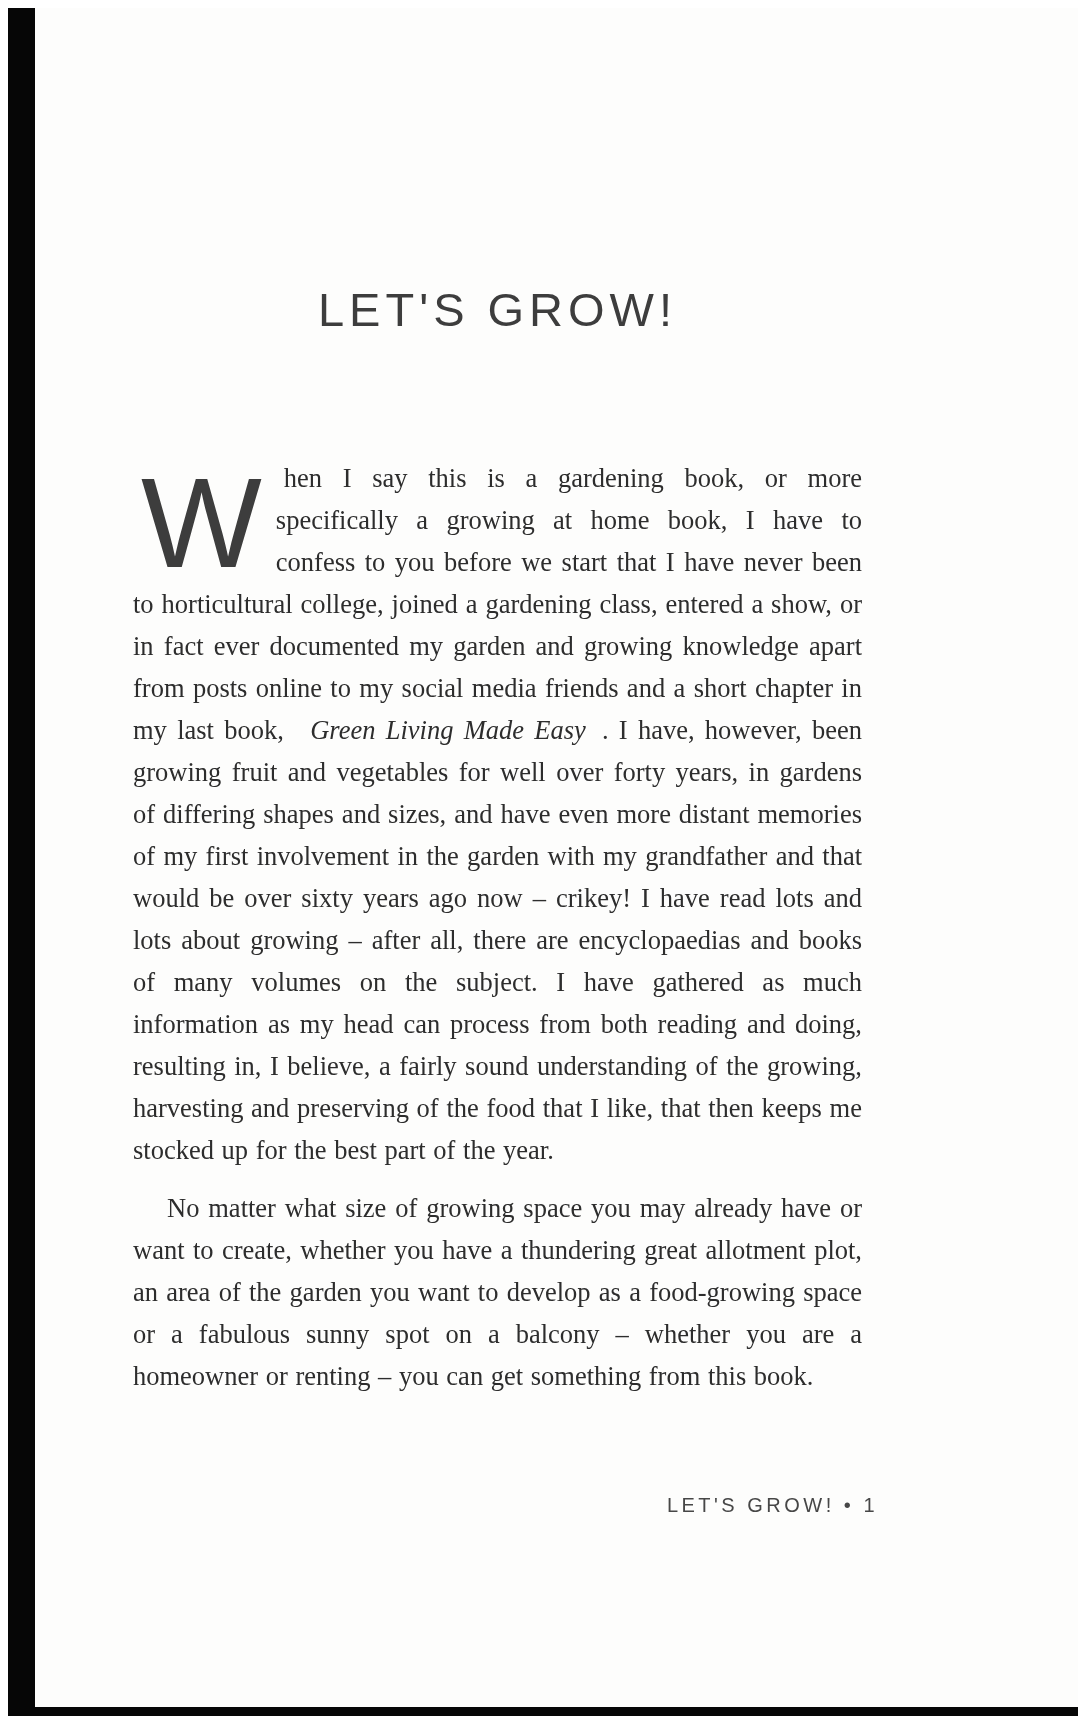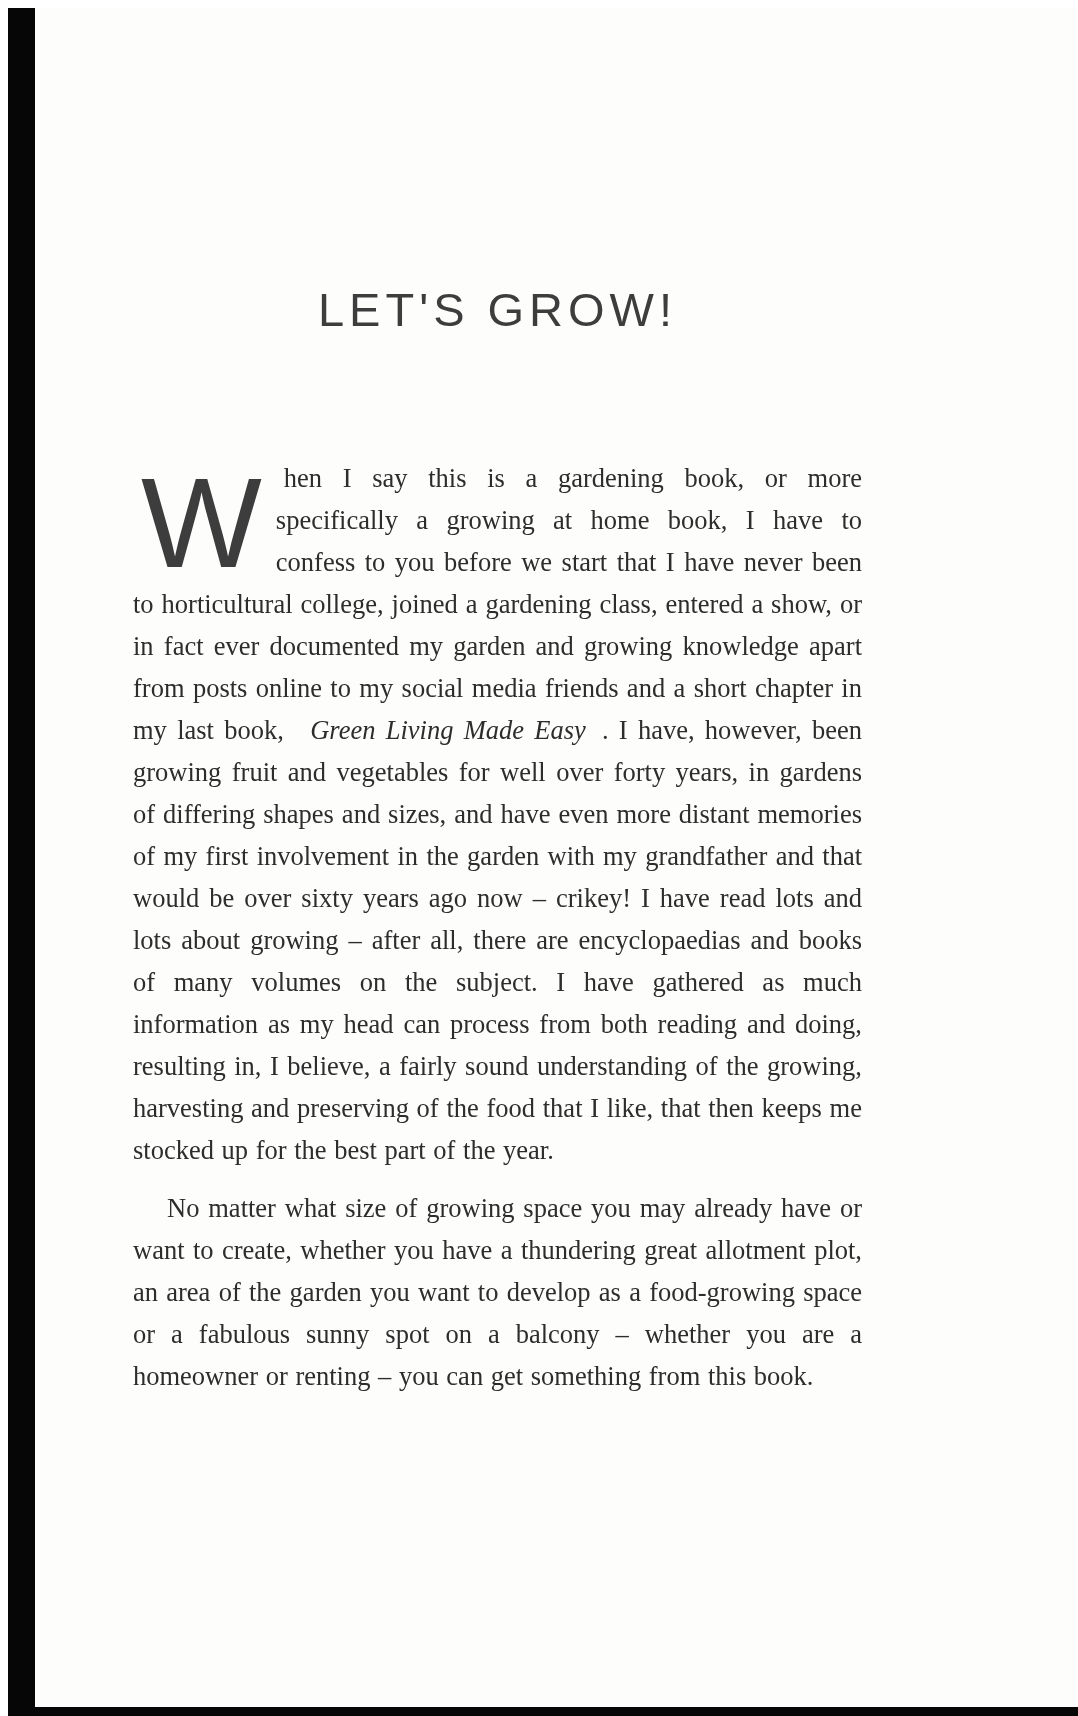--- a/index.html
+++ b/index.html
@@ -98,16 +98,17 @@
       <p class="para para-1">
         <span class="dropcap">W</span><span>hen I say this is a gardening book, or more specifically a growing at home book, I have to confess to you before we start that I have never been to horticultural college, joined a gardening class, entered a show, or in fact ever documented my garden and growing knowledge apart from posts online to my social media friends and a short chapter in my last book, </span><em class="book-title-italic">Green Living Made Easy</em><span>. I have, however, been growing fruit and vegetables for well over forty years, in gardens of differing shapes and sizes, and have even more distant memories of my first involvement in the garden with my grandfather and that would be over sixty years ago now – crikey! I have read lots and lots about growing – after all, there are encyclopaedias and books of many volumes on the subject. I have gathered as much information as my head can process from both reading and doing, resulting in, I believe, a fairly sound understanding of the growing, harvesting and preserving of the food that I like, that then keeps me stocked up for the best part of the year.</span>
       </p>
 
       <p class="para para-2">No matter what size of growing space you may already have or want to create, whether you have a thundering great allotment plot, an area of the garden you want to develop as a food-growing space or a fabulous sunny spot on a balcony – whether you are a homeowner or renting – you can get something from this book.</p>
 
     </div>
 
   </div>
 
+  <div class="page-footer">LET'S GROW! • 1</div>
 
   <div class="binding-bottom"></div>
 
 </div>
 
 </body></html>

